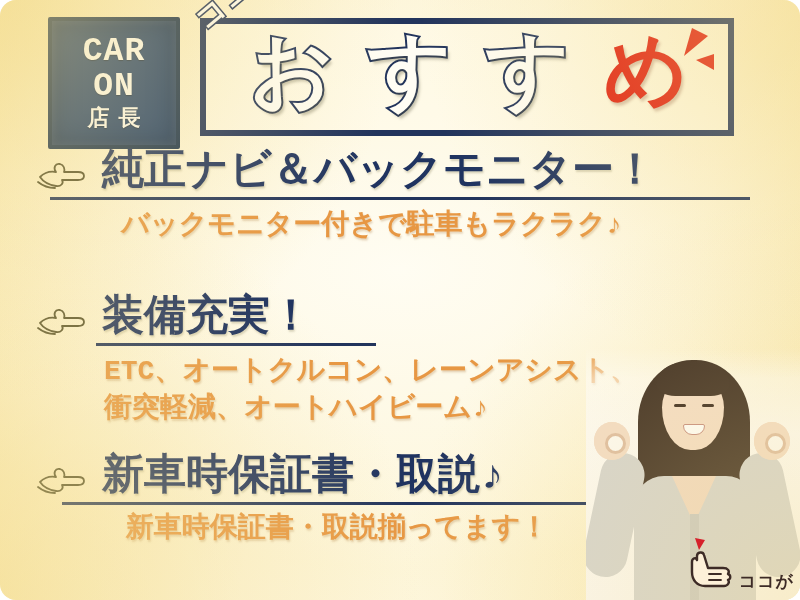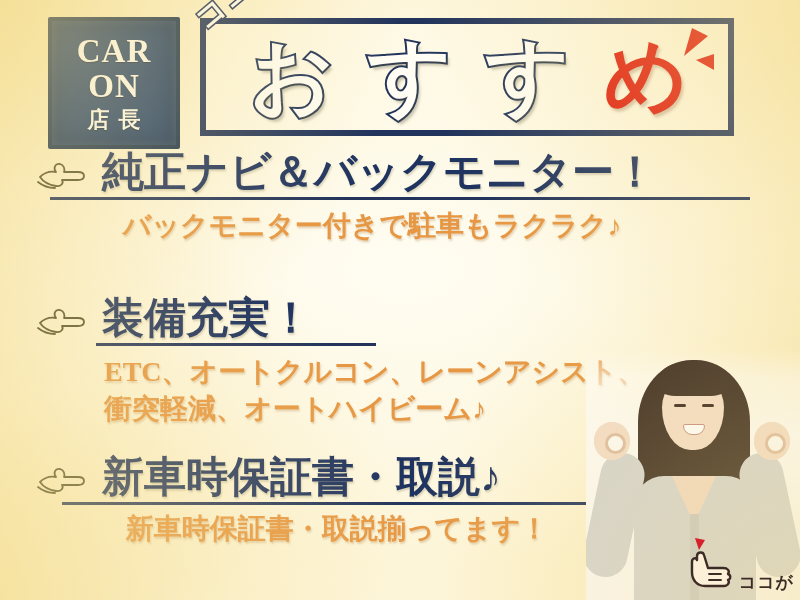--- a/index.html
+++ b/index.html
@@ -5,24 +5,25 @@
   html, body {
     margin: 0;
     padding: 0;
     background: #ffffff;
   }
   #poster {
     position: relative;
     width: 800px;
     height: 600px;
     overflow: hidden;
-    font-family: Liberation Serif, serif;
+    font-family: Liberation Mono, monospace;
     background:
       radial-gradient(ellipse 120% 90% at 50% 45%, rgba(255,253,243,0.97) 0%, rgba(253,243,206,0.35) 55%, rgba(250,232,170,0.0) 78%),
       linear-gradient(100deg, #f6e3a0 0%, #fbeec2 16%, #fdf6dd 38%, #fdf7e0 60%, #fbeec4 82%, #f5e09a 100%);
+    border-radius: 16px;
   }
   
   #poster::after {
     content: "";
     position: absolute;
     inset: 0;
     pointer-events: none;
     background:
       radial-gradient(circle at 0% 0%, rgba(243,219,139,0.55) 0%, rgba(243,219,139,0) 40%),
       radial-gradient(circle at 100% 0%, rgba(243,219,139,0.45) 0%, rgba(243,219,139,0) 38%),

